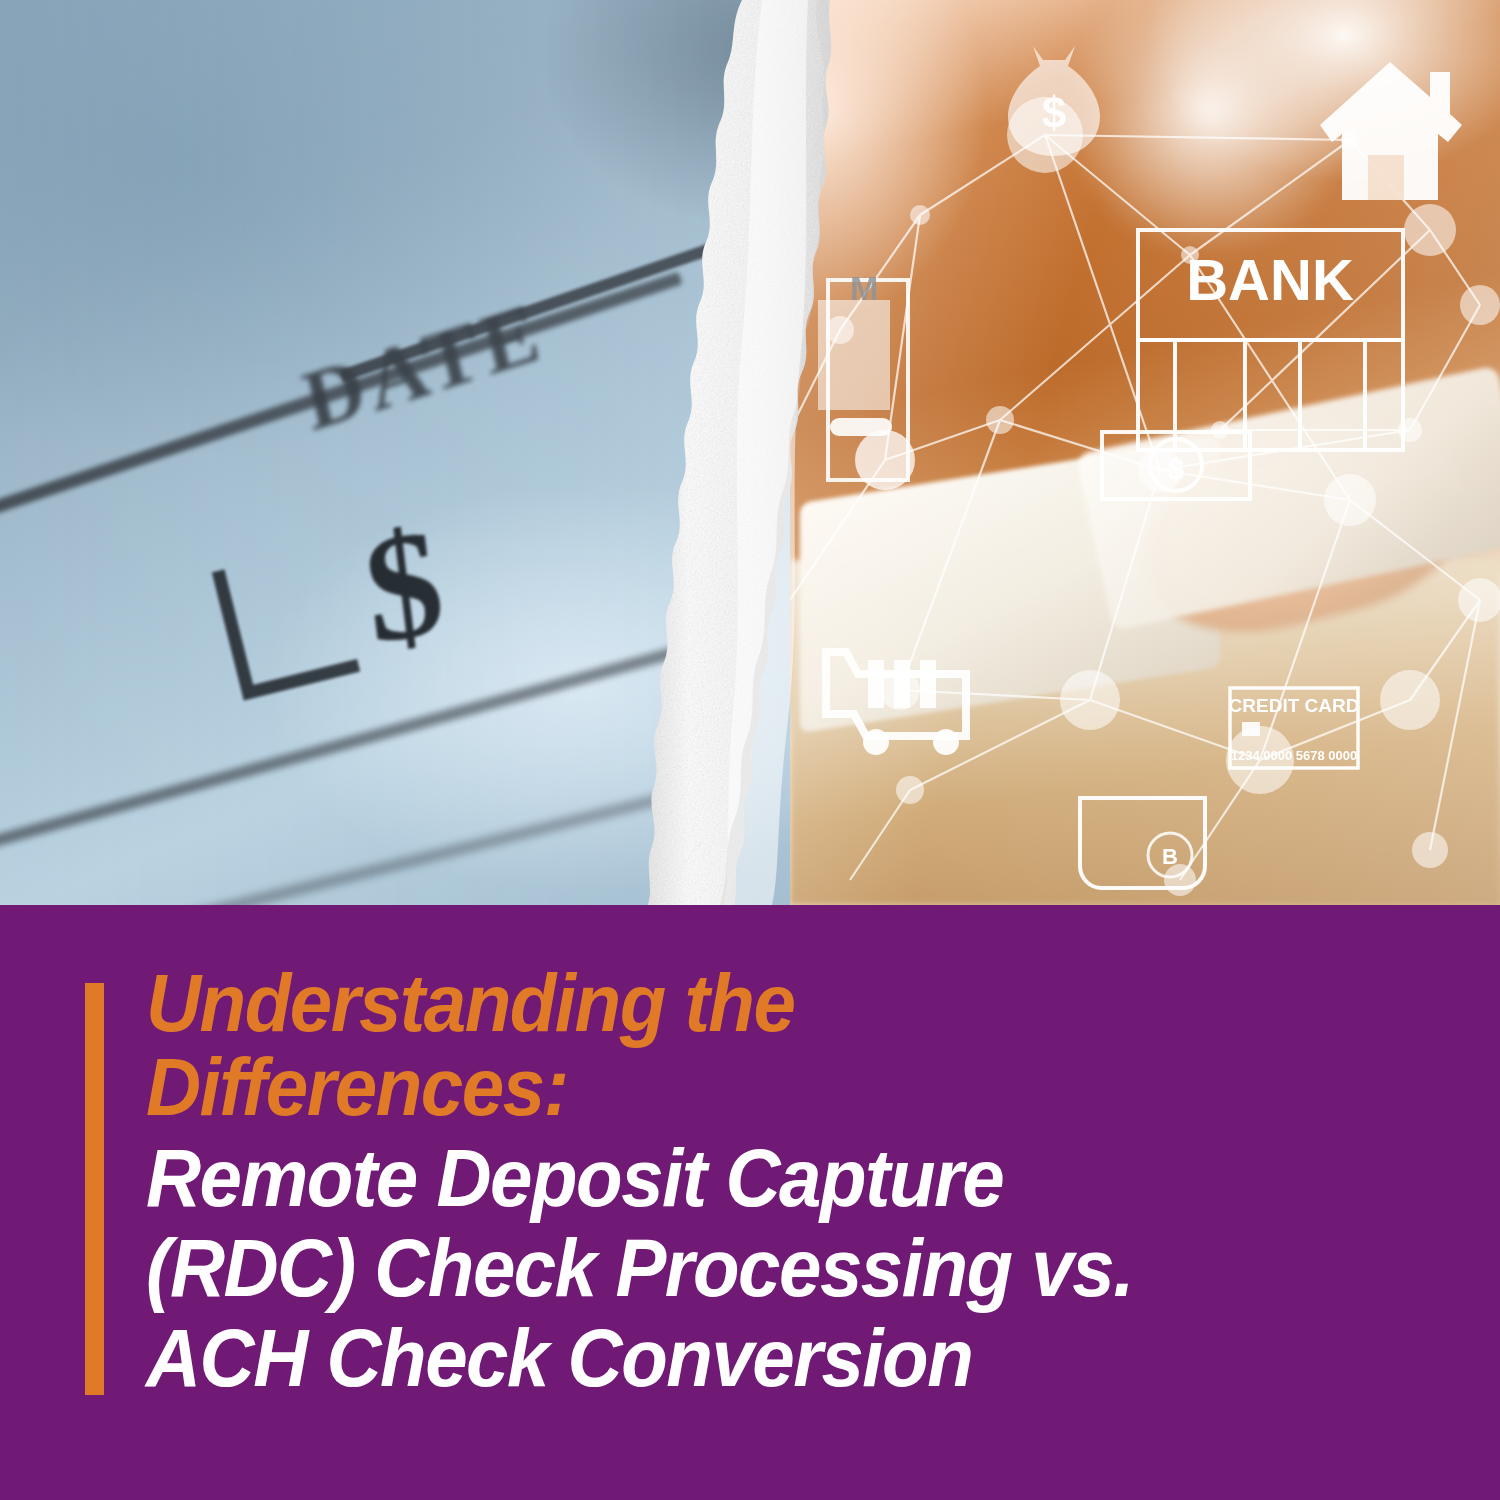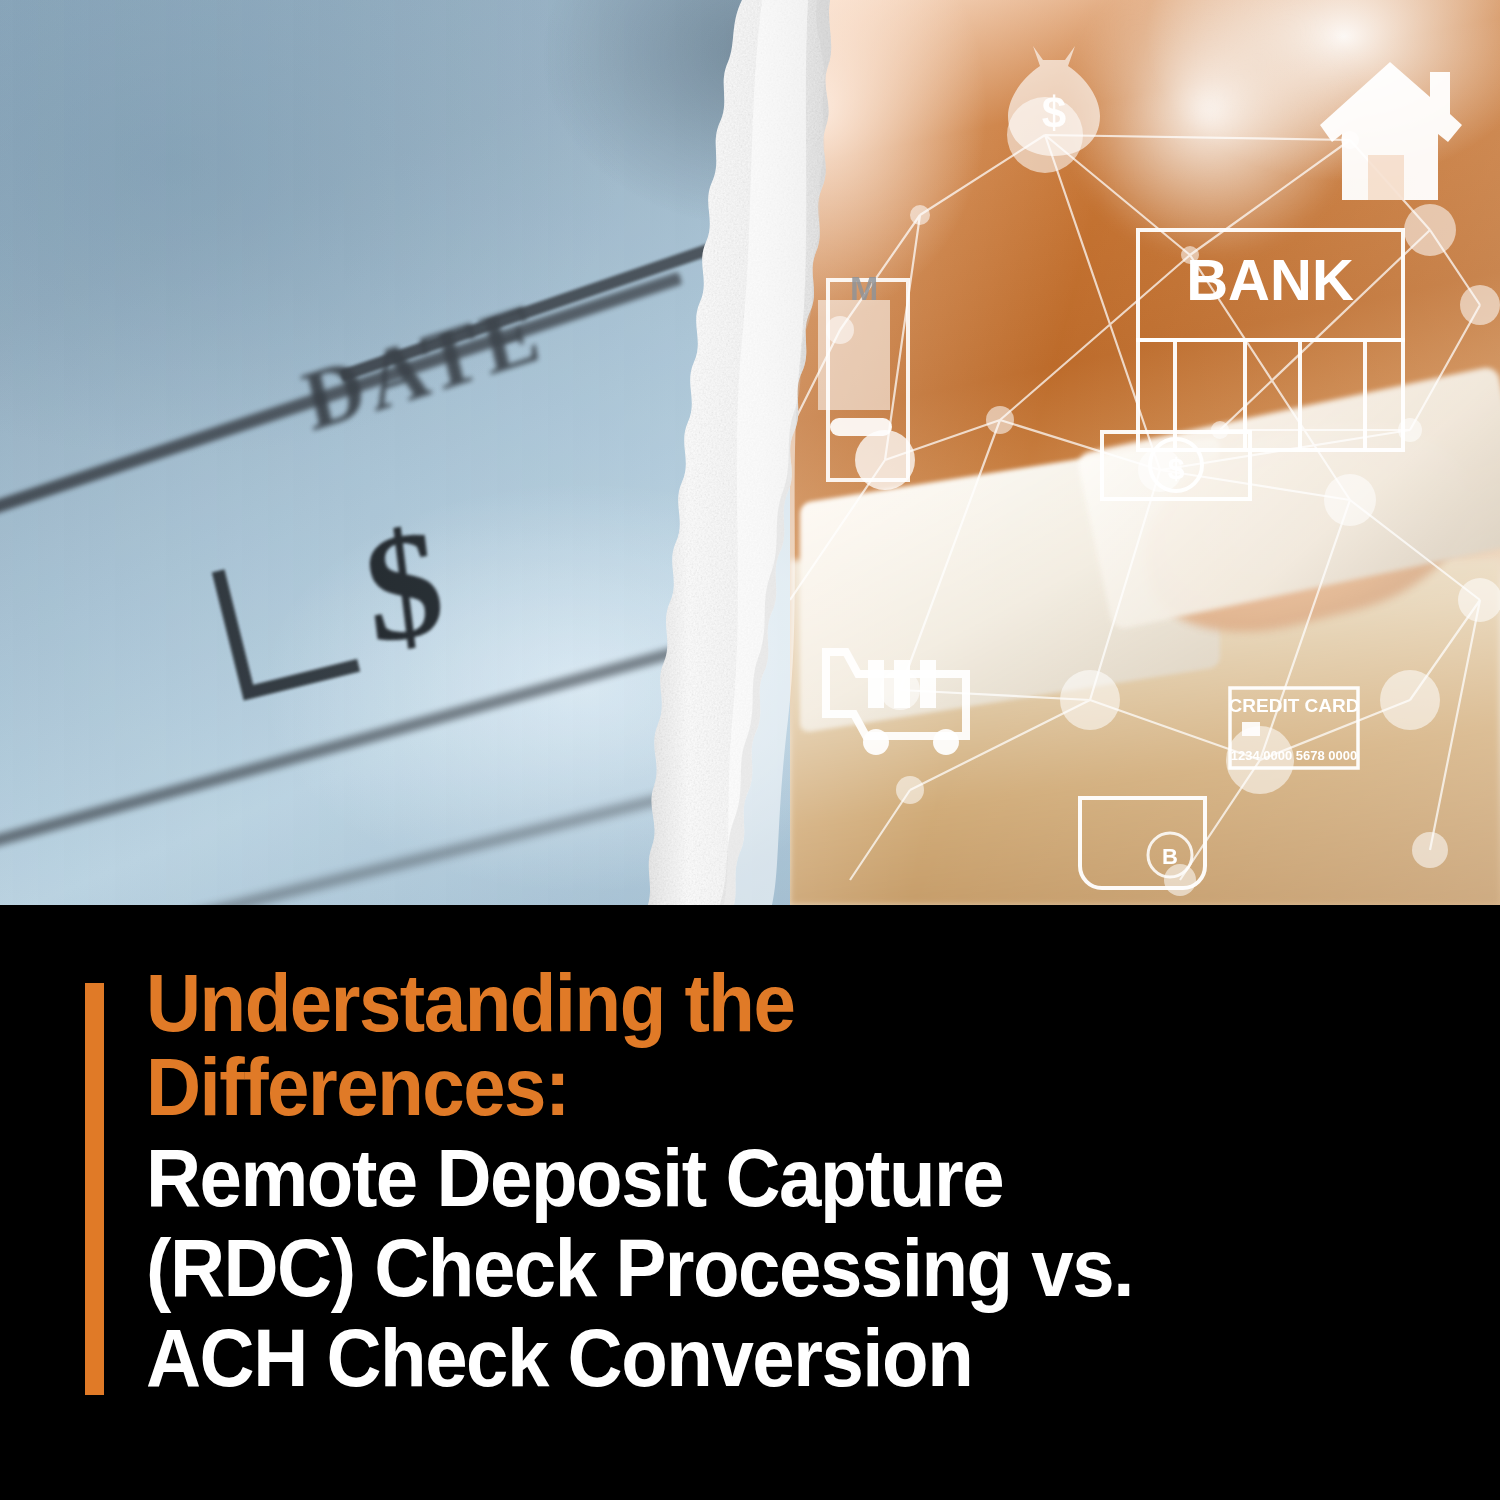--- a/index.html
+++ b/index.html
@@ -123,21 +123,22 @@
   .torn{
     position:absolute; left:612px; top:0; width:300px; height:905px;
     z-index:6;
   }
   .torn svg{ display:block; width:300px; height:905px; }
 
   
   .title-band{
     position:absolute; left:0; top:905px;
     width:1500px; height:595px;
-    background:#000000;
+    background:#701a75;
+    font-style:italic;
   }
   .accent-bar{
     position:absolute; left:85px; top:78px;
     width:19px; height:412px;
     background:#e07a27;
   }
   .title-block{
     position:absolute; left:146px; top:60px;
     width:1270px;
   }

